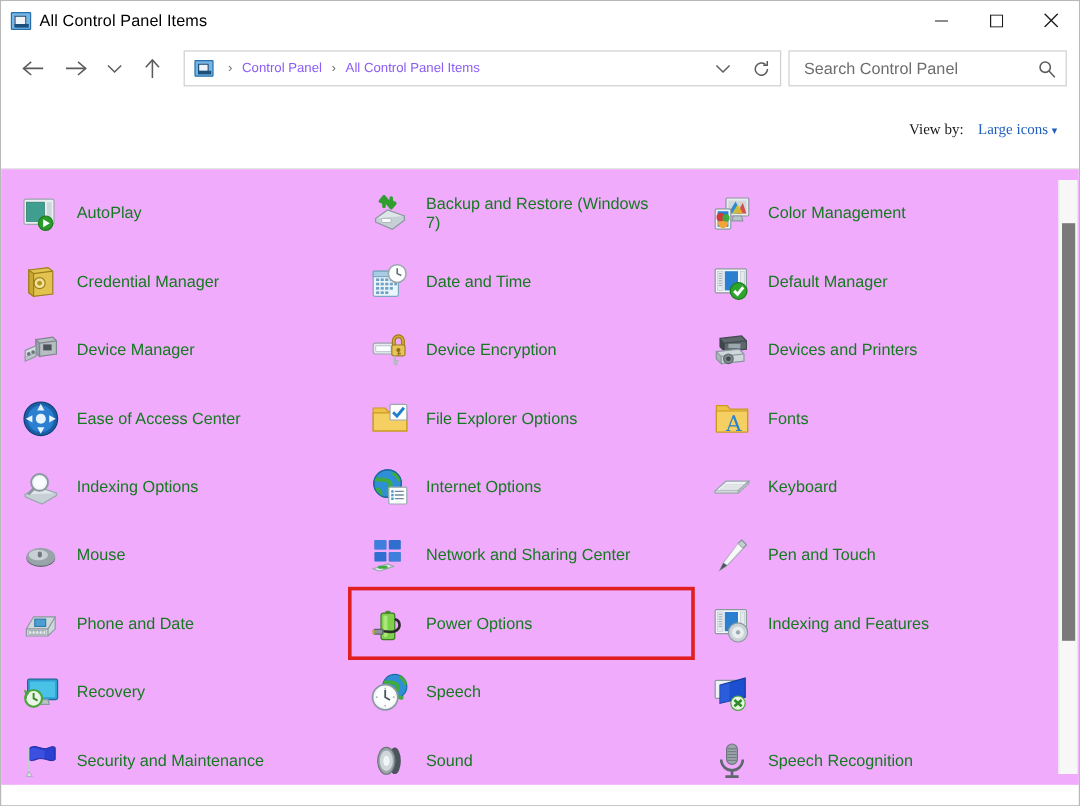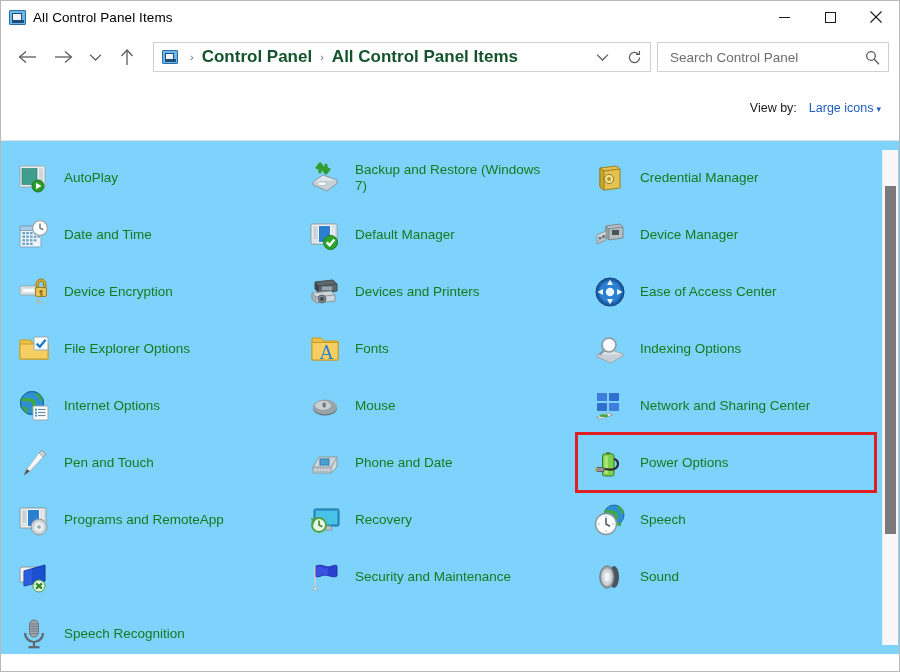--- a/index.html
+++ b/index.html
@@ -89,23 +89,22 @@
   }
   .addr-icon:before {
     content:""; position:absolute; left:2px; top:2px;
     width:7px; height:5px; background:#f0f4f8; border:1px solid #1d4f7c;
   }
   .addr-icon:after {
     content:""; position:absolute; left:2px; bottom:1px;
     width:11px; height:3px; background:#1d4f7c;
   }
   .crumb {
-    font-size:17px; color:#14532d; white-space:nowrap;
+    font-size:11px; color:#8b5cf6; white-space:nowrap;
     padding:0 2px;
-    font-weight:bold;
   }
   .crumb-sep {
     color:#6a6a6a; font-size:11px; padding:0 6px; user-select:none;
   }
   .addr-spacer { flex:1; }
   .addr-chev, .addr-refresh {
     width:32px; height:28px;
     display:flex; align-items:center; justify-content:center;
     color:#5c5c5c; flex:none;
   }
@@ -136,30 +135,31 @@
     border-bottom:1px solid #e4e4e4;
   }
   .page-title {
     position:absolute; left:15px; top:14px;
     font-size:17px; color:#1f3f8f;
   }
   .viewby {
     position:absolute; right:18px; top:20px;
     display:flex; align-items:center; gap:12px;
     font-size:12.5px;
+    font-family:Liberation Serif, serif;
   }
   .viewby-label { color:#1a1a1a; }
   .viewby-value { color:#1f5fbf; }
   .viewby-caret { color:#1f5fbf; font-size:9px; margin-left:3px; }
 
   
   .content {
     position:relative;
     height:513px;
-    background:#7dd3fc;
+    background:#f0abfc;
     overflow:hidden;
   }
   .grid {
     position:absolute;
     left:0; top:0; right:24px;
     padding-top:8px;
     display:grid;
     grid-template-columns:291px 285px auto;
   }
   .cpitem {
@@ -318,20 +318,38 @@
               <path d="M4 20 L14 13 L28 18 L18 26 Z" fill="#dfe6ea" stroke="#8b989f"></path>
               <path d="M4 20 L4 23 L18 29 L28 21.5 L28 18" fill="#c6d0d6" stroke="#8b989f"></path>
               <rect x="9" y="20" width="8" height="3.4" rx="1" fill="#fbfdfe" stroke="#9aa7ad" stroke-width=".6"></rect>
               <path d="M11 2 L11 10 M11 2 L8 5.6 M11 2 L14 5.6" stroke="#2f9e2f" stroke-width="3" fill="none" stroke-linecap="round"></path>
               <path d="M11 10 L8 6.4 L14 6.4 Z" fill="#2f9e2f"></path>
               <path d="M17 11 L17 3 M17 11 L14 7.4 M17 11 L20 7.4" stroke="#2f9e2f" stroke-width="3" fill="none" stroke-linecap="round"></path>
               <path d="M17 3 L14 6.6 L20 6.6 Z" fill="#2f9e2f"></path>
             </svg>
           </span>
           <span class="label">Backup and Restore (Windows 7)</span>
+        </div>
+        <div class="cpitem col3">
+          <span class="icon">
+            <svg viewBox="0 0 32 32">
+              <rect x="11" y="3" width="19" height="15" rx="1" fill="#e6ebee" stroke="#8b989f"></rect>
+              <path d="M13 5 h15 v11 h-15 Z" fill="#cfd7db"></path>
+              <path d="M13 16 L19 6 L24 16 Z" fill="#2a8ad4"></path>
+              <path d="M20 16 L25 7 L28 16 Z" fill="#d03a3a" opacity=".85"></path>
+              <path d="M16 16 L21 8 L25 16 Z" fill="#f0c81e" opacity=".8"></path>
+              <path d="M17 18 h7 l1 4 h-9 Z" fill="#b9c4ca" stroke="#8b989f"></path>
+              <rect x="2" y="12" width="13" height="17" rx="1.5" fill="#eef3f6" stroke="#8b989f"></rect>
+              <path d="M4 14 h9 v13 h-9 Z" fill="#2a7fd0"></path>
+              <circle cx="8.5" cy="24" r="4.2" fill="#f2a63a"></circle>
+              <circle cx="6.5" cy="19" r="3.4" fill="#d03a3a"></circle>
+              <circle cx="11" cy="19.6" r="3" fill="#3faa3f"></circle>
+            </svg>
+          </span>
+          <span class="label">Color Management</span>
         </div>
         <div class="cpitem">
           <span class="icon">
             <svg viewBox="0 0 32 32">
               <path d="M6 6 L22 4 L26 7 L26 26 L10 28 L6 25 Z" fill="#e3c24f" stroke="#9c7f1c"></path>
               <path d="M6 6 L10 9 L10 28 L6 25 Z" fill="#c8a832" stroke="#9c7f1c"></path>
               <path d="M10 9 L26 7" fill="none" stroke="#9c7f1c"></path>
               <circle cx="15" cy="17" r="4.6" fill="#f2e39a" stroke="#9c7f1c"></circle>
               <circle cx="15" cy="17" r="2" fill="#b7931f"></circle>
             </svg>
@@ -497,20 +515,35 @@
               </g>
               <g fill="#3a9ad0">
                 <rect x="17" y="18.6" width="2" height="2"></rect>
                 <rect x="17" y="21.6" width="2" height="2"></rect>
                 <rect x="17" y="24.6" width="2" height="2"></rect>
               </g>
             </svg>
           </span>
           <span class="label">Internet Options</span>
         </div>
+        <div class="cpitem col3">
+          <span class="icon">
+            <svg viewBox="0 0 32 32">
+              <path d="M2 19 L11 11 L30 11 L21 19 Z" fill="#f0f3f5" stroke="#9aa7ad"></path>
+              <path d="M2 19 L2 21 L21 21 L21 19" fill="#d4dade" stroke="#9aa7ad"></path>
+              <path d="M21 19 L30 11 L30 13 L21 21" fill="#c2cacf" stroke="#9aa7ad"></path>
+              <g stroke="#c0c8cd" stroke-width=".6">
+                <line x1="6" y1="17.6" x2="24.6" y2="17.6"></line>
+                <line x1="8" y1="15.8" x2="26.6" y2="15.8"></line>
+                <line x1="10" y1="14" x2="28.4" y2="14"></line>
+              </g>
+            </svg>
+          </span>
+          <span class="label">Keyboard</span>
+        </div>
         <div class="cpitem">
           <span class="icon">
             <svg viewBox="0 0 32 32">
               <ellipse cx="16" cy="18" rx="12" ry="7.5" fill="#5c676d"></ellipse>
               <ellipse cx="16" cy="17" rx="12" ry="7.5" fill="#99a4aa"></ellipse>
               <ellipse cx="14" cy="15.5" rx="8" ry="4.4" fill="#c8d0d4"></ellipse>
               <rect x="13.5" y="12.6" width="3.4" height="5" rx="1.6" fill="#6e787e"></rect>
             </svg>
           </span>
           <span class="label">Mouse</span>
@@ -581,21 +614,21 @@
                 <line x1="5" y1="16" x2="7.6" y2="16"></line>
                 <line x1="5" y1="18" x2="7.6" y2="18"></line>
               </g>
               <rect x="10" y="6" width="11" height="16" fill="#2a7fd0"></rect>
               <rect x="23" y="6" width="3.5" height="16" fill="#e4eaee" stroke="#b7c0c5" stroke-width=".5"></rect>
               <circle cx="21" cy="23" r="8" fill="#c9d2d7" stroke="#8b989f"></circle>
               <circle cx="21" cy="23" r="5" fill="#e8edf0"></circle>
               <circle cx="21" cy="23" r="1.8" fill="#9aa7ad"></circle>
             </svg>
           </span>
-          <span class="label">Programs and RemoteApp</span>
+          <span class="label">Indexing and Features</span>
         </div>
         <div class="cpitem">
           <span class="icon">
             <svg viewBox="0 0 32 32">
               <rect x="5" y="5" width="25" height="17" rx="1.5" fill="#2f9fd4" stroke="#1a6b94"></rect>
               <rect x="7" y="7" width="21" height="13" fill="#49c2e8"></rect>
               <path d="M14 22 h8 l1 4 h-10 Z" fill="#b9c4ca" stroke="#8b989f"></path>
               <circle cx="10" cy="21" r="7" fill="#e9f6e6" stroke="#4da33f" stroke-width="1.8"></circle>
               <path d="M10 16.6 L10 21 L13.3 22.8" fill="none" stroke="#3a8a2e" stroke-width="1.6"></path>
               <path d="M3.4 21 a6.8 6.8 0 0 1 2.2 -5" fill="none" stroke="#4da33f" stroke-width="2"></path>

